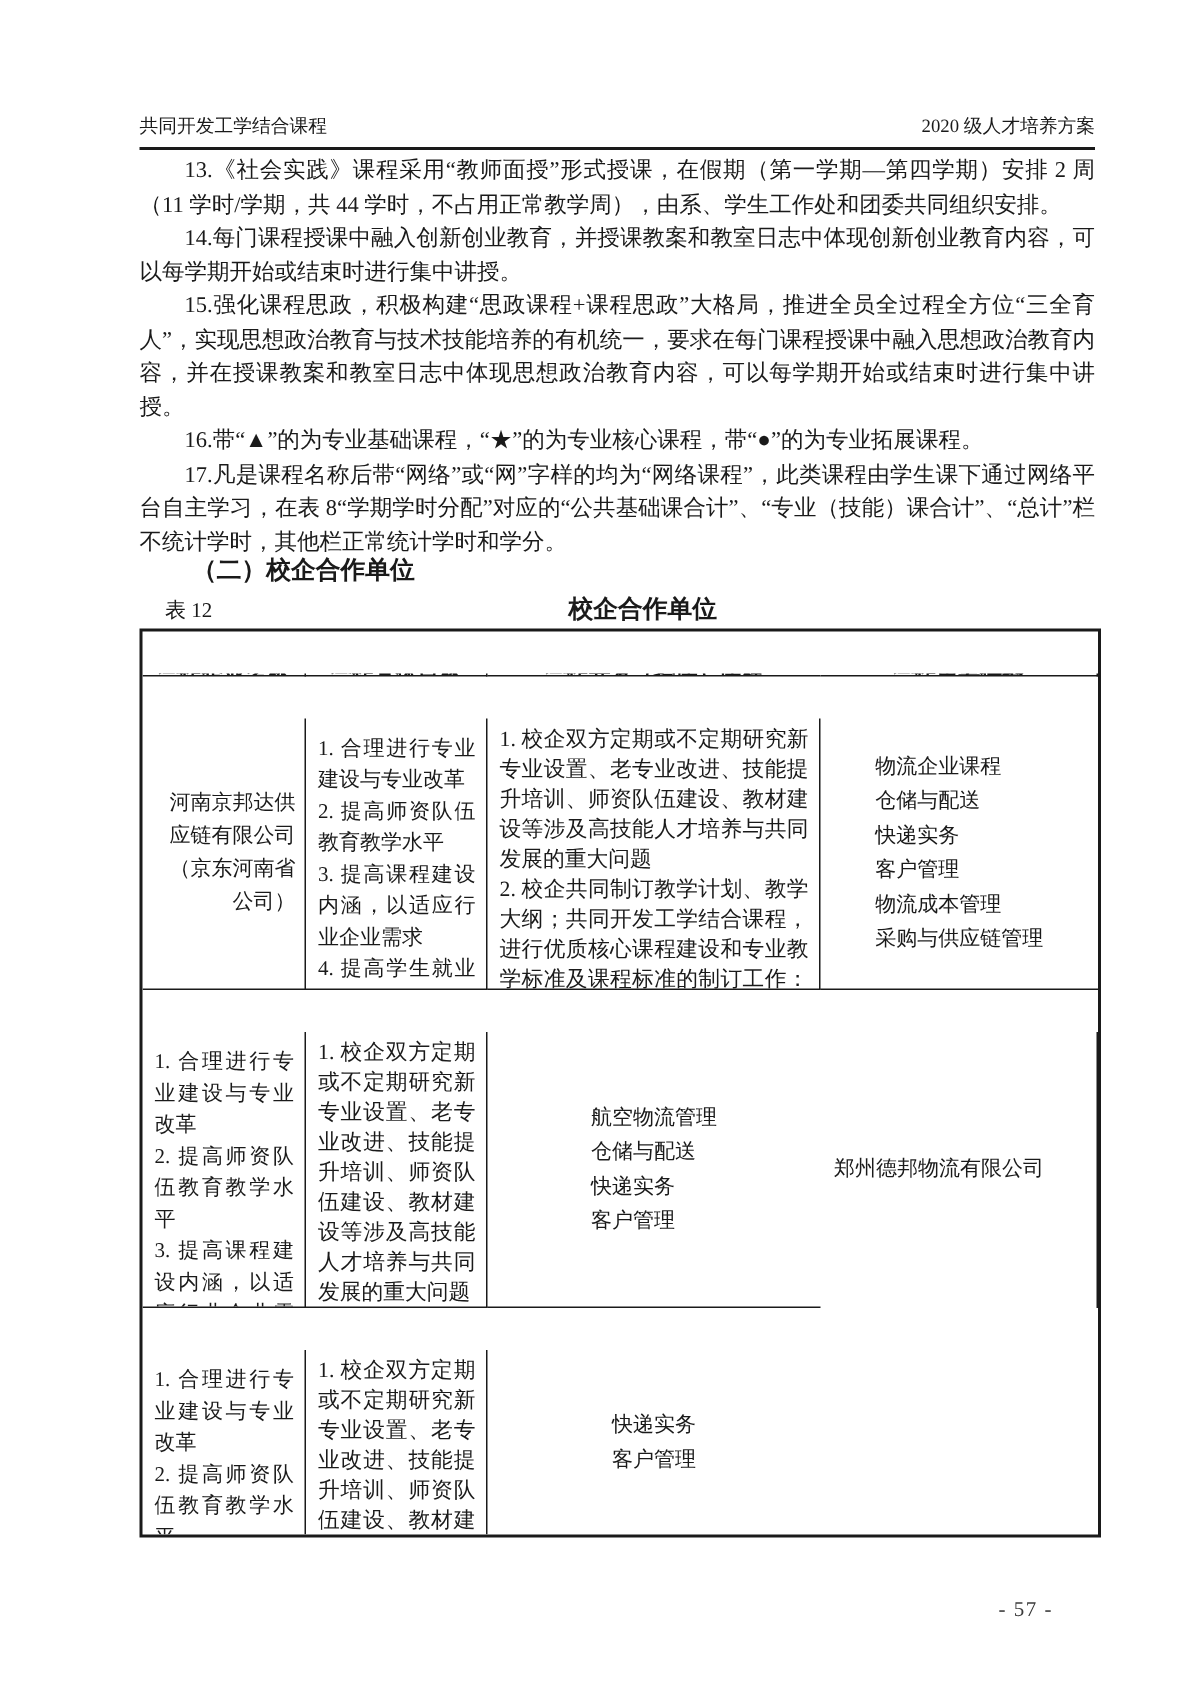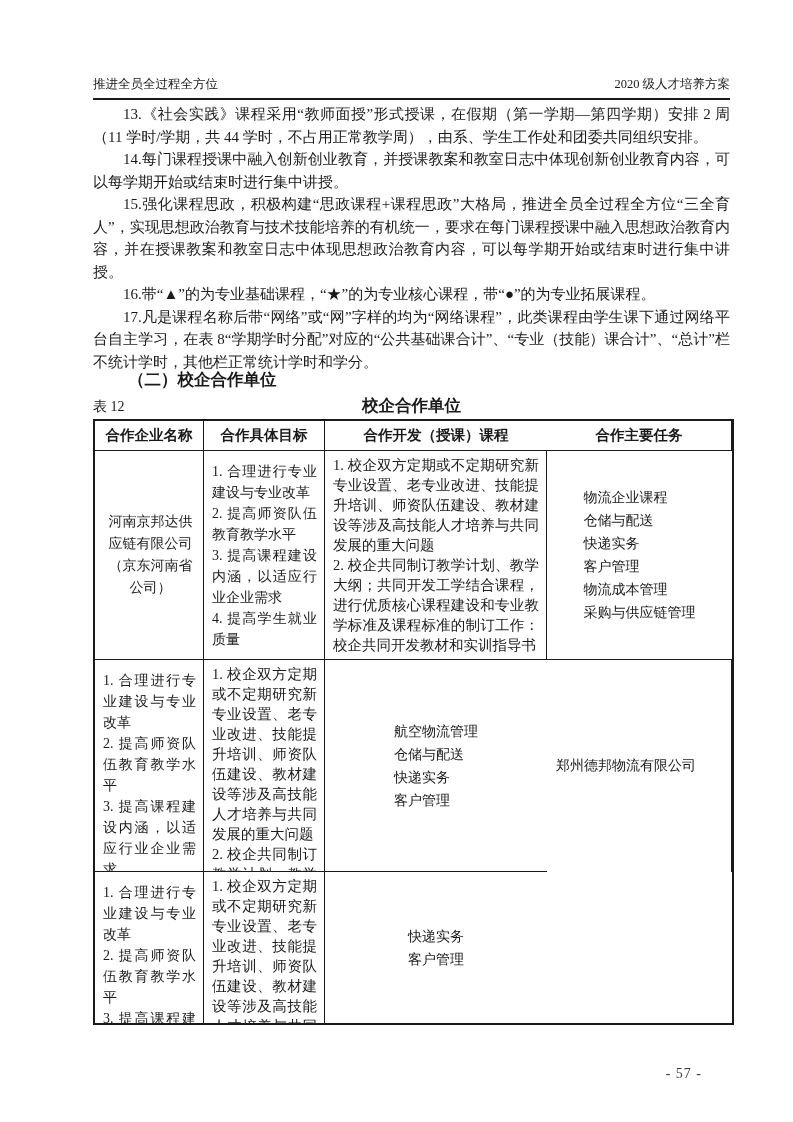--- a/index.html
+++ b/index.html
@@ -33,21 +33,21 @@
   }
   
   .section-heading{
     position:absolute;left:93px;top:369px;width:637px;
     padding-left:35px;box-sizing:border-box;
     font-family:"Liberation Sans","DejaVu Sans",sans-serif;
     font-weight:bold;font-size:16.5px;
   }
   
   .table-caption{
-    position:absolute;left:93px;top:395px;width:637px;height:20px;
+    position:absolute;left:110px;top:395px;width:637px;height:20px;
   }
   .table-caption .tbl-label{
     position:absolute;left:0;top:3px;font-size:14px;
   }
   .table-caption .tbl-title{
     position:absolute;left:0;width:100%;text-align:center;
     font-family:Liberation Mono, monospace;
     font-weight:bold;font-size:16.5px;
   }
   
@@ -58,34 +58,35 @@
     grid-template-rows:30px 209px 212px 151px;
     border:2px solid #1a1a1a;
     overflow:hidden;
     background:#fff;
   }
   .cell{
     box-sizing:border-box;
     border-right:1.5px solid #1a1a1a;
     border-bottom:1.5px solid #1a1a1a;
     overflow:hidden;
+    margin-top:28px;
   }
   .cell.col-last{border-right:none;}
   .cell.row-last{border-bottom:none;}
   .th{
     font-family:"Liberation Sans","DejaVu Sans",sans-serif;
     font-weight:bold;font-size:14.5px;
     display:flex;align-items:center;justify-content:center;
     text-align:center;
   }
   .company{
     font-size:14px;line-height:22px;
     display:flex;align-items:center;
     padding:0 6px 0 9px;
-    text-align:center;
+    text-align:right;
   }
   .goals{
     font-size:14px;line-height:21px;
     padding:10px 7px 0 8px;
     text-align:justify;
     white-space:pre-line;
   }
   .tasks{
     font-size:14.5px;line-height:20px;
     padding:4px 7px 0 8px;
@@ -106,21 +107,21 @@
     letter-spacing:1px;
     margin-top:32px;
   }
 </style>
 </head>
 <body>
 
 <div class="page">
 
   <div class="doc-header">
-    <span>推进全员全过程全方位</span>
+    <span>共同开发工学结合课程</span>
     <span>2020 级人才培养方案</span>
   </div>
 
   <div class="body-text">
     <p>13.《社会实践》课程采用“教师面授”形式授课，在假期（第一学期—第四学期）安排 2 周（11 学时/学期，共 44 学时，不占用正常教学周），由系、学生工作处和团委共同组织安排。</p>
     <p>14.每门课程授课中融入创新创业教育，并授课教案和教室日志中体现创新创业教育内容，可以每学期开始或结束时进行集中讲授。</p>
     <p>15.强化课程思政，积极构建“思政课程+课程思政”大格局，推进全员全过程全方位“三全育人”，实现思想政治教育与技术技能培养的有机统一，要求在每门课程授课中融入思想政治教育内容，并在授课教案和教室日志中体现思想政治教育内容，可以每学期开始或结束时进行集中讲授。</p>
     <p>16.带“▲”的为专业基础课程，“★”的为专业核心课程，带“●”的为专业拓展课程。</p>
     <p>17.凡是课程名称后带“网络”或“网”字样的均为“网络课程”，此类课程由学生课下通过网络平台自主学习，在表 8“学期学时分配”对应的“公共基础课合计”、“专业（技能）课合计”、“总计”栏不统计学时，其他栏正常统计学时和学分。</p>
   </div>

